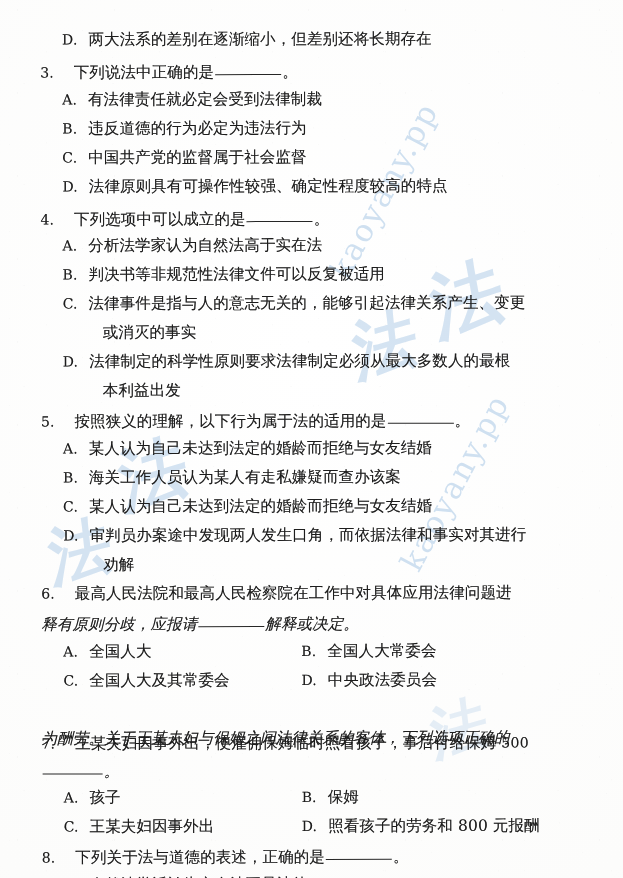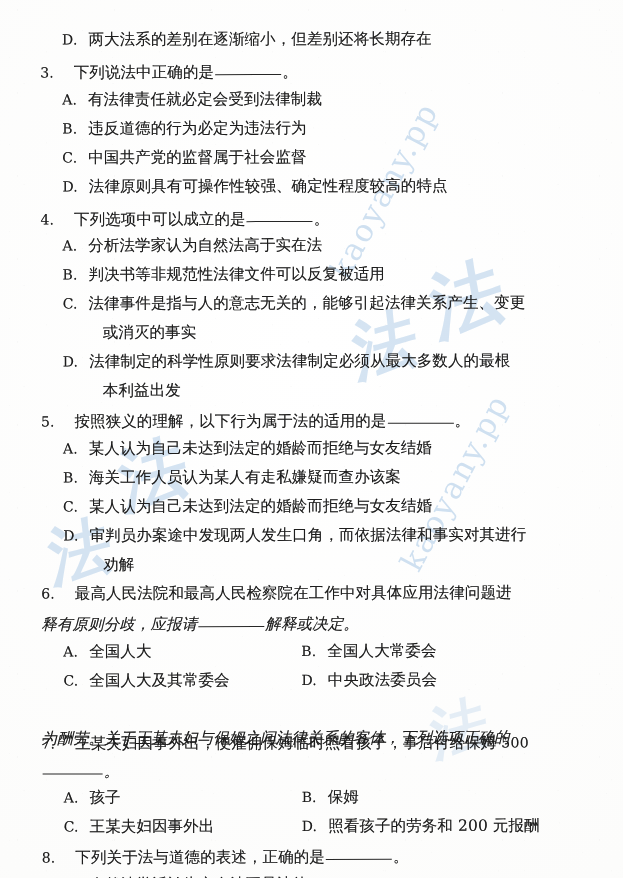--- a/index.html
+++ b/index.html
@@ -244,21 +244,21 @@
     <div class="line opt-line" style="top:790px">
       <span class="opt-letter">A.</span><span class="opt-body">孩子</span>
     </div>
     <div class="line opt-col2" style="top:790px">
       <span class="opt-letter">B.</span><span class="opt-body">保姆</span>
     </div>
     <div class="line opt-line" style="top:819px">
       <span class="opt-letter">C.</span><span class="opt-body">王某夫妇因事外出</span>
     </div>
     <div class="line opt-col2" style="top:819px">
-      <span class="opt-letter">D.</span><span class="opt-body">照看孩子的劳务和 200 元报酬</span>
+      <span class="opt-letter">D.</span><span class="opt-body">照看孩子的劳务和 800 元报酬</span>
     </div>
 
     <div class="line q-line" style="top:848px">
       <span class="q-num" style="position:static">8.</span><span class="q-body">下列关于法与道德的表述，正确的是</span><span class="blank blank-w"></span><span>。</span>
     </div>
     <div class="line opt-line" style="top:877px">
       <span class="opt-letter">A.</span><span class="opt-body">自然法学派认为实在法不是法律</span>
     </div>
 
    </div>

